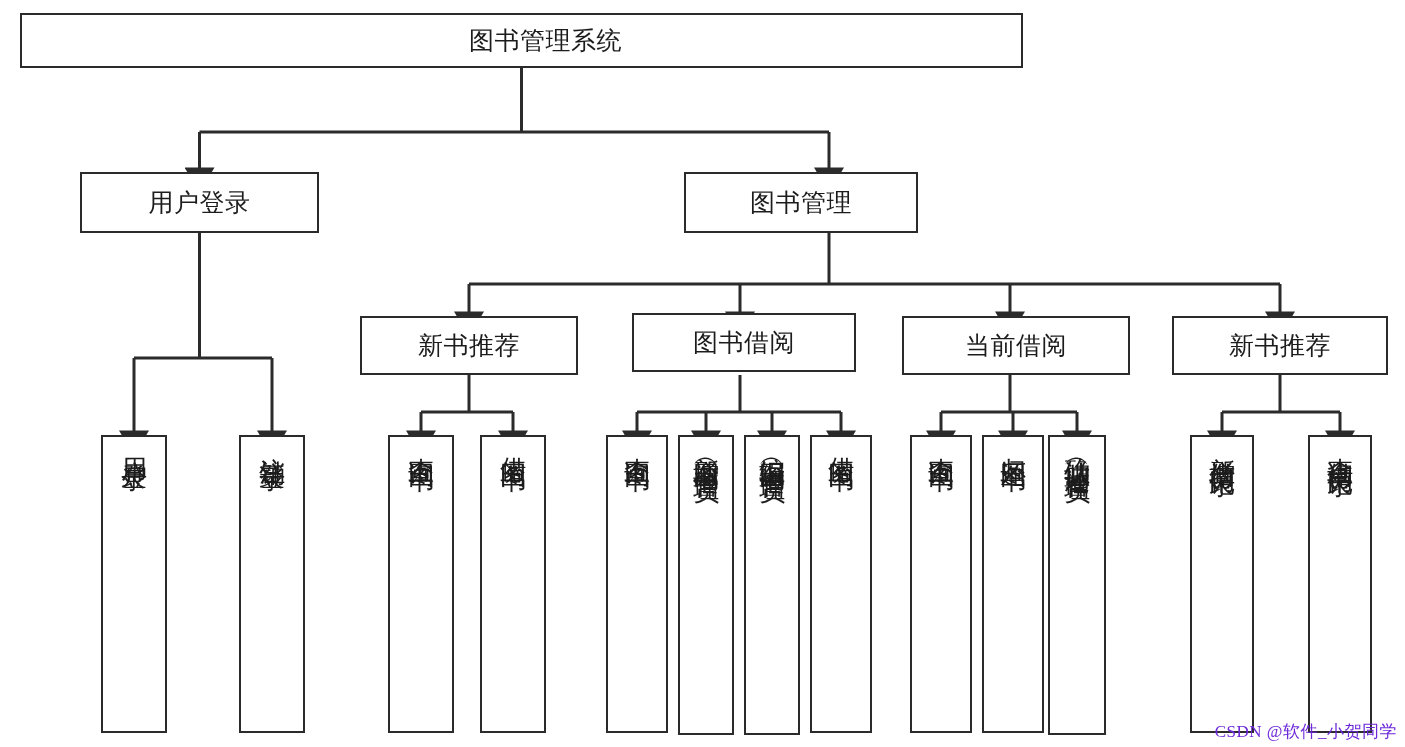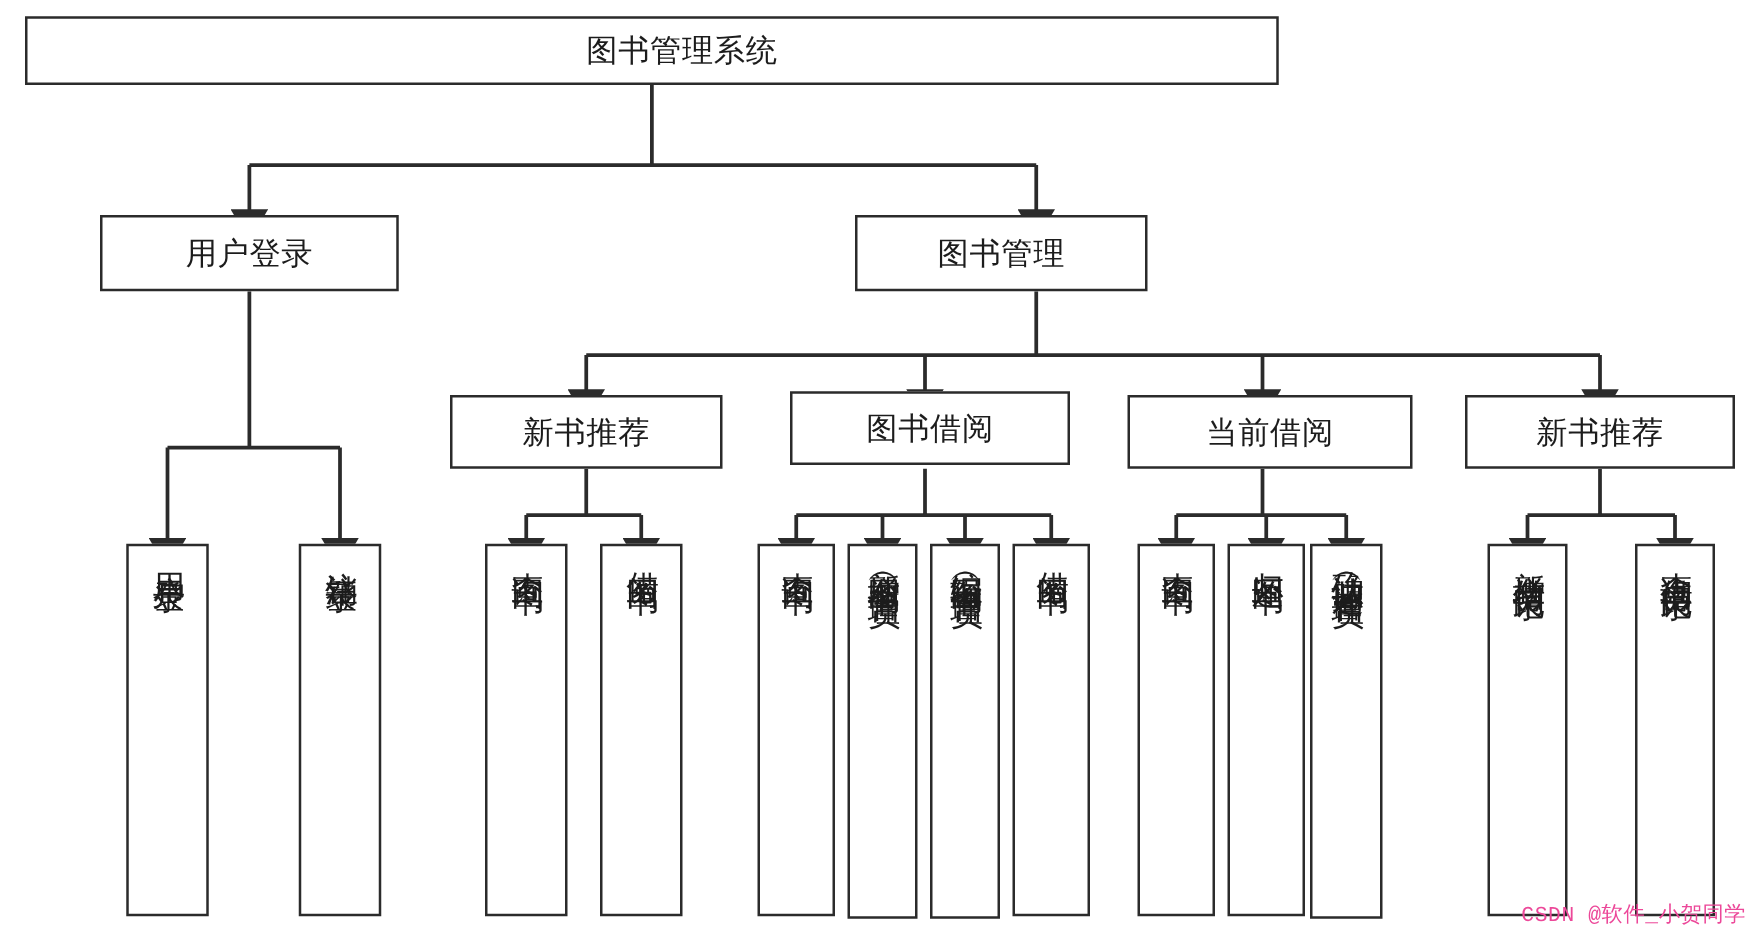--- a/index.html
+++ b/index.html
@@ -60,25 +60,25 @@
     font-size: 26px;
     line-height: 1.05;
     letter-spacing: 3px;
     margin: 0 auto;
   }
   .watermark {
     position: absolute;
     right: 8px;
     bottom: 4px;
     font-size: 17px;
-    color: #ec4899;
+    color: #6d28d9;
     letter-spacing: 0.5px;
     z-index: 5;
     white-space: nowrap;
-    font-family: Liberation Mono, monospace;
+    font-family: Liberation Serif, serif;
   }
 </style>
 </head>
 <body>
 
 <div id="canvas">
 
   <svg class="edges" viewBox="0 0 1405 747">
     <defs>
       <marker id="arrow" markerWidth="9" markerHeight="10" refX="1.2" refY="5" orient="auto" markerUnits="strokeWidth">

